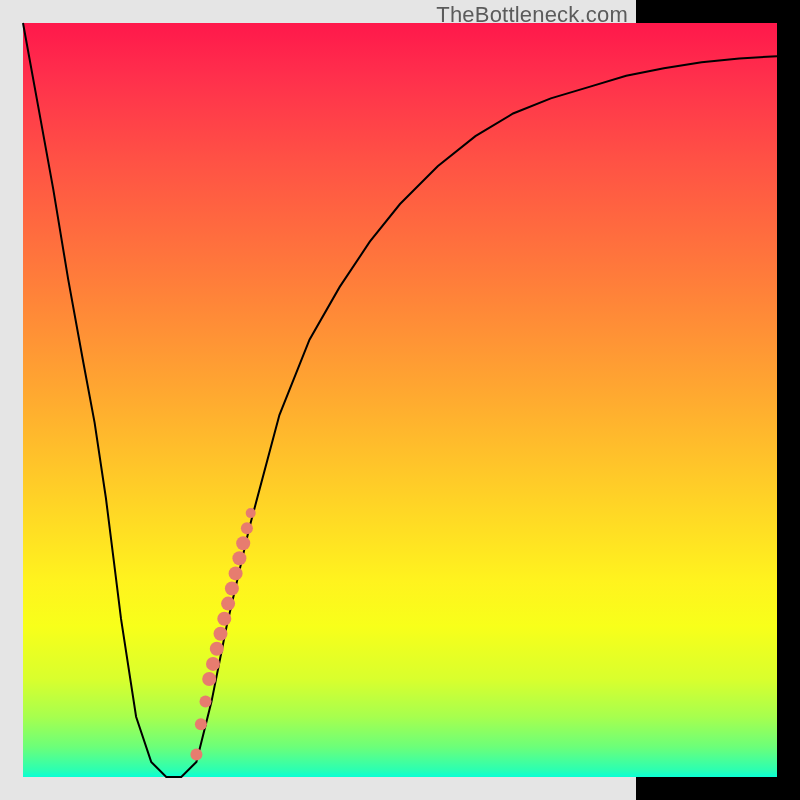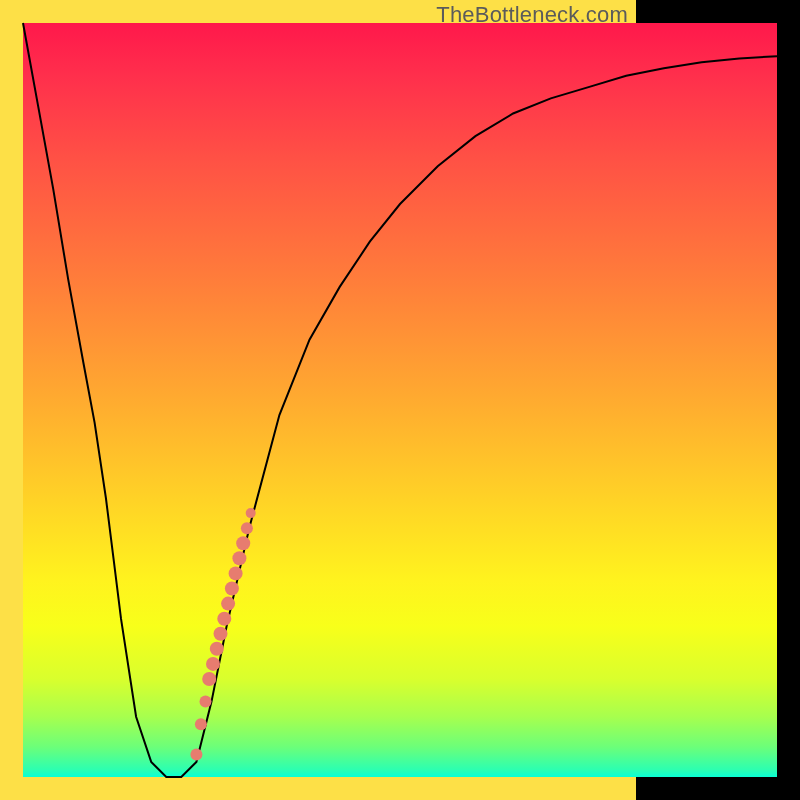--- a/index.html
+++ b/index.html
@@ -8,21 +8,21 @@
     width: 800px;
     height: 800px;
     overflow: hidden;
     background: #000;
     font-family: Arial, Helvetica, sans-serif;
   }
   .frame {
     position: relative;
     width: 636px;
     height: 800px;
-    background: #fde047;
+    background: #e5e5e5;
   }
   .plot {
     position: absolute;
     left: 23px;
     top: 23px;
     width: 754px;
     height: 754px;
     
     background: linear-gradient(
       to bottom,

